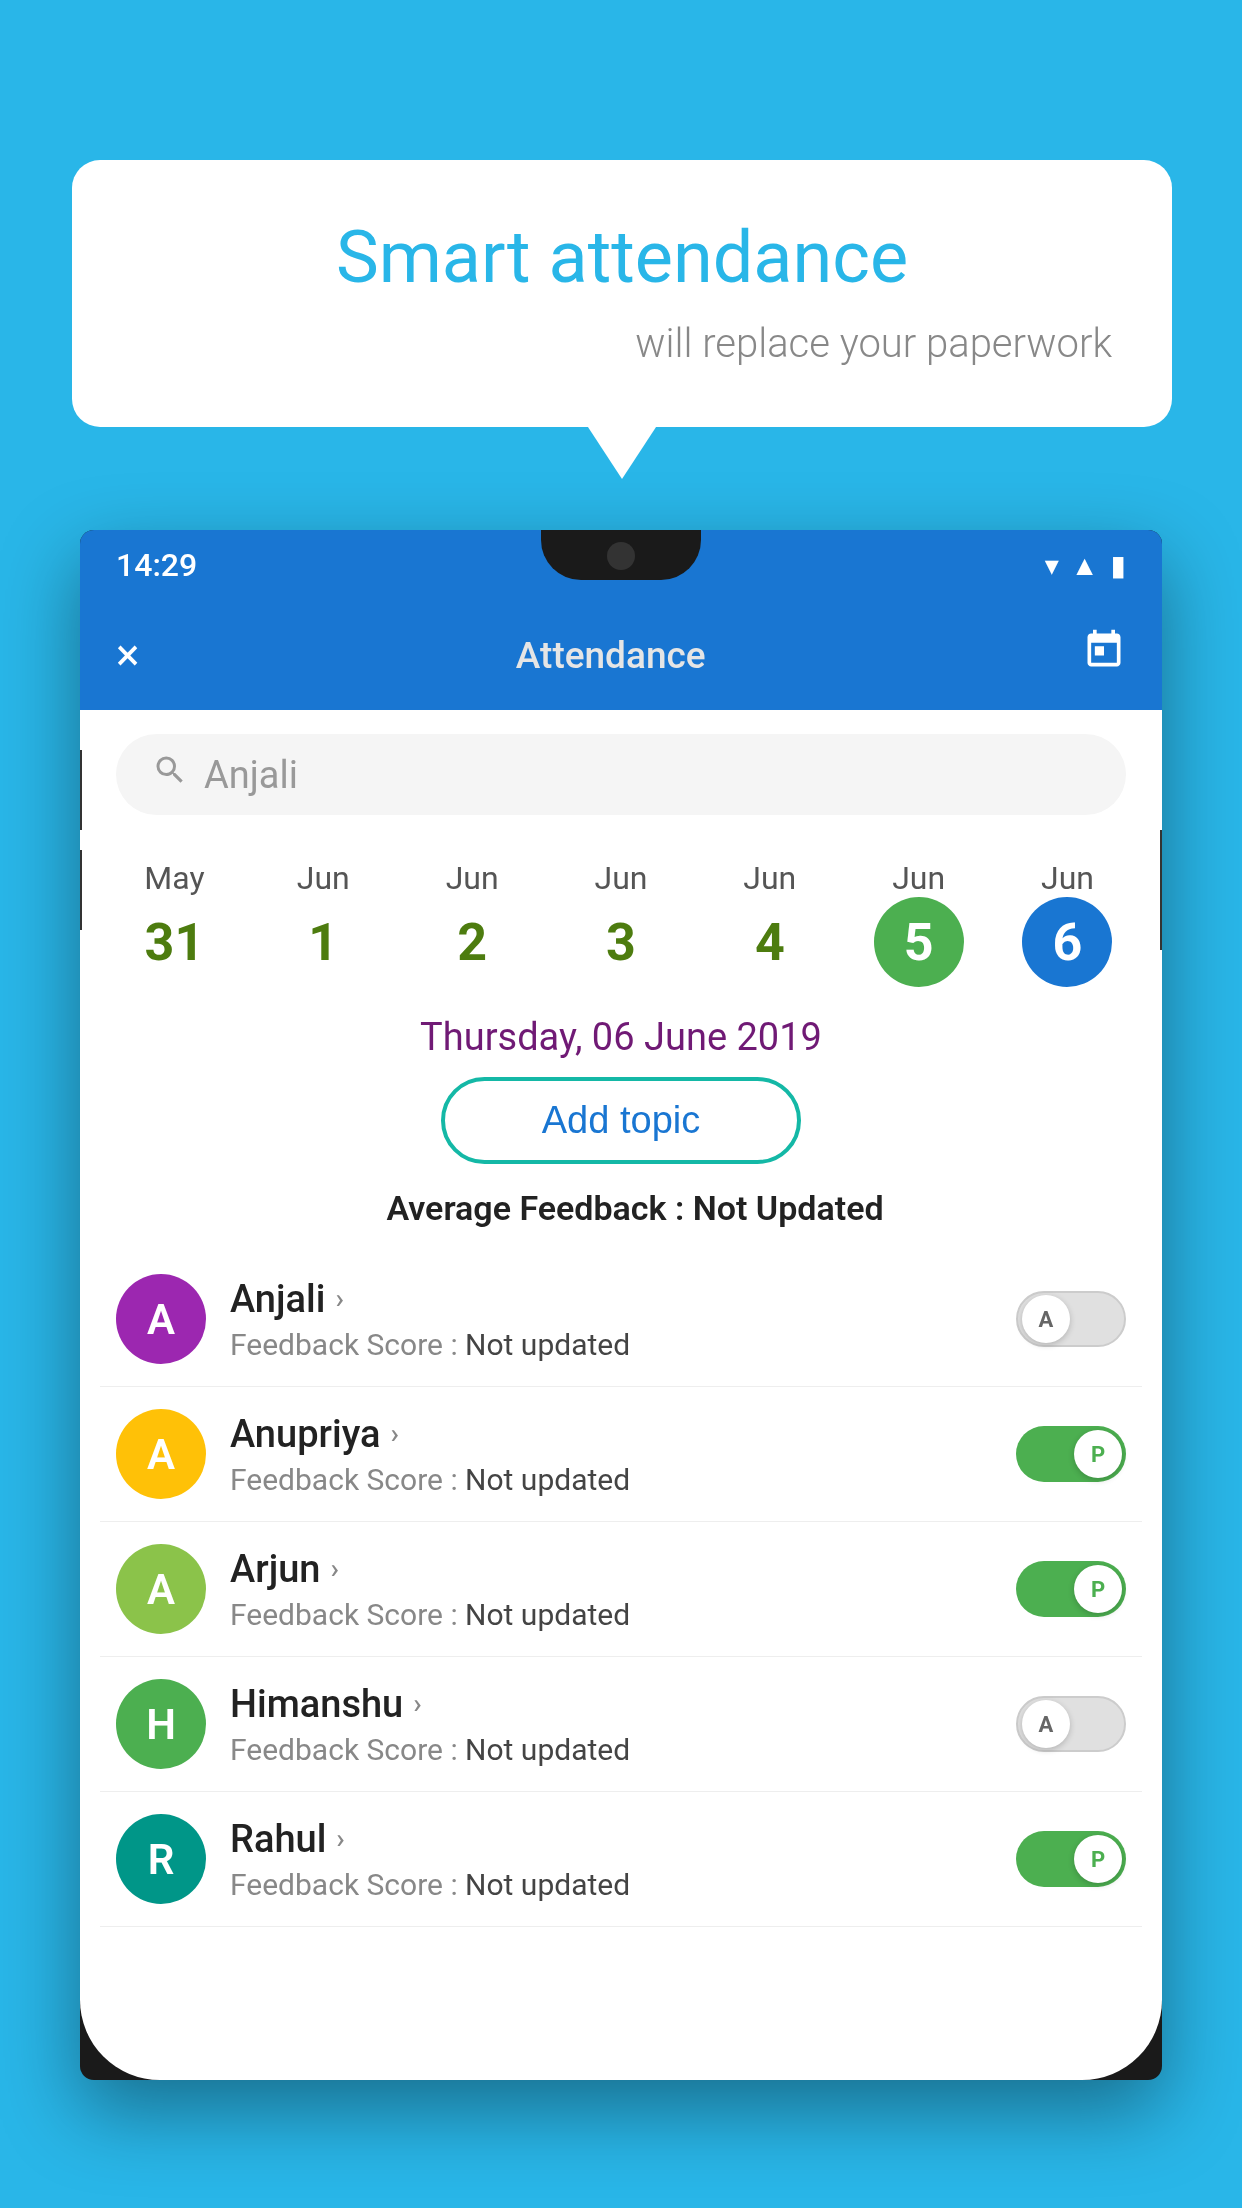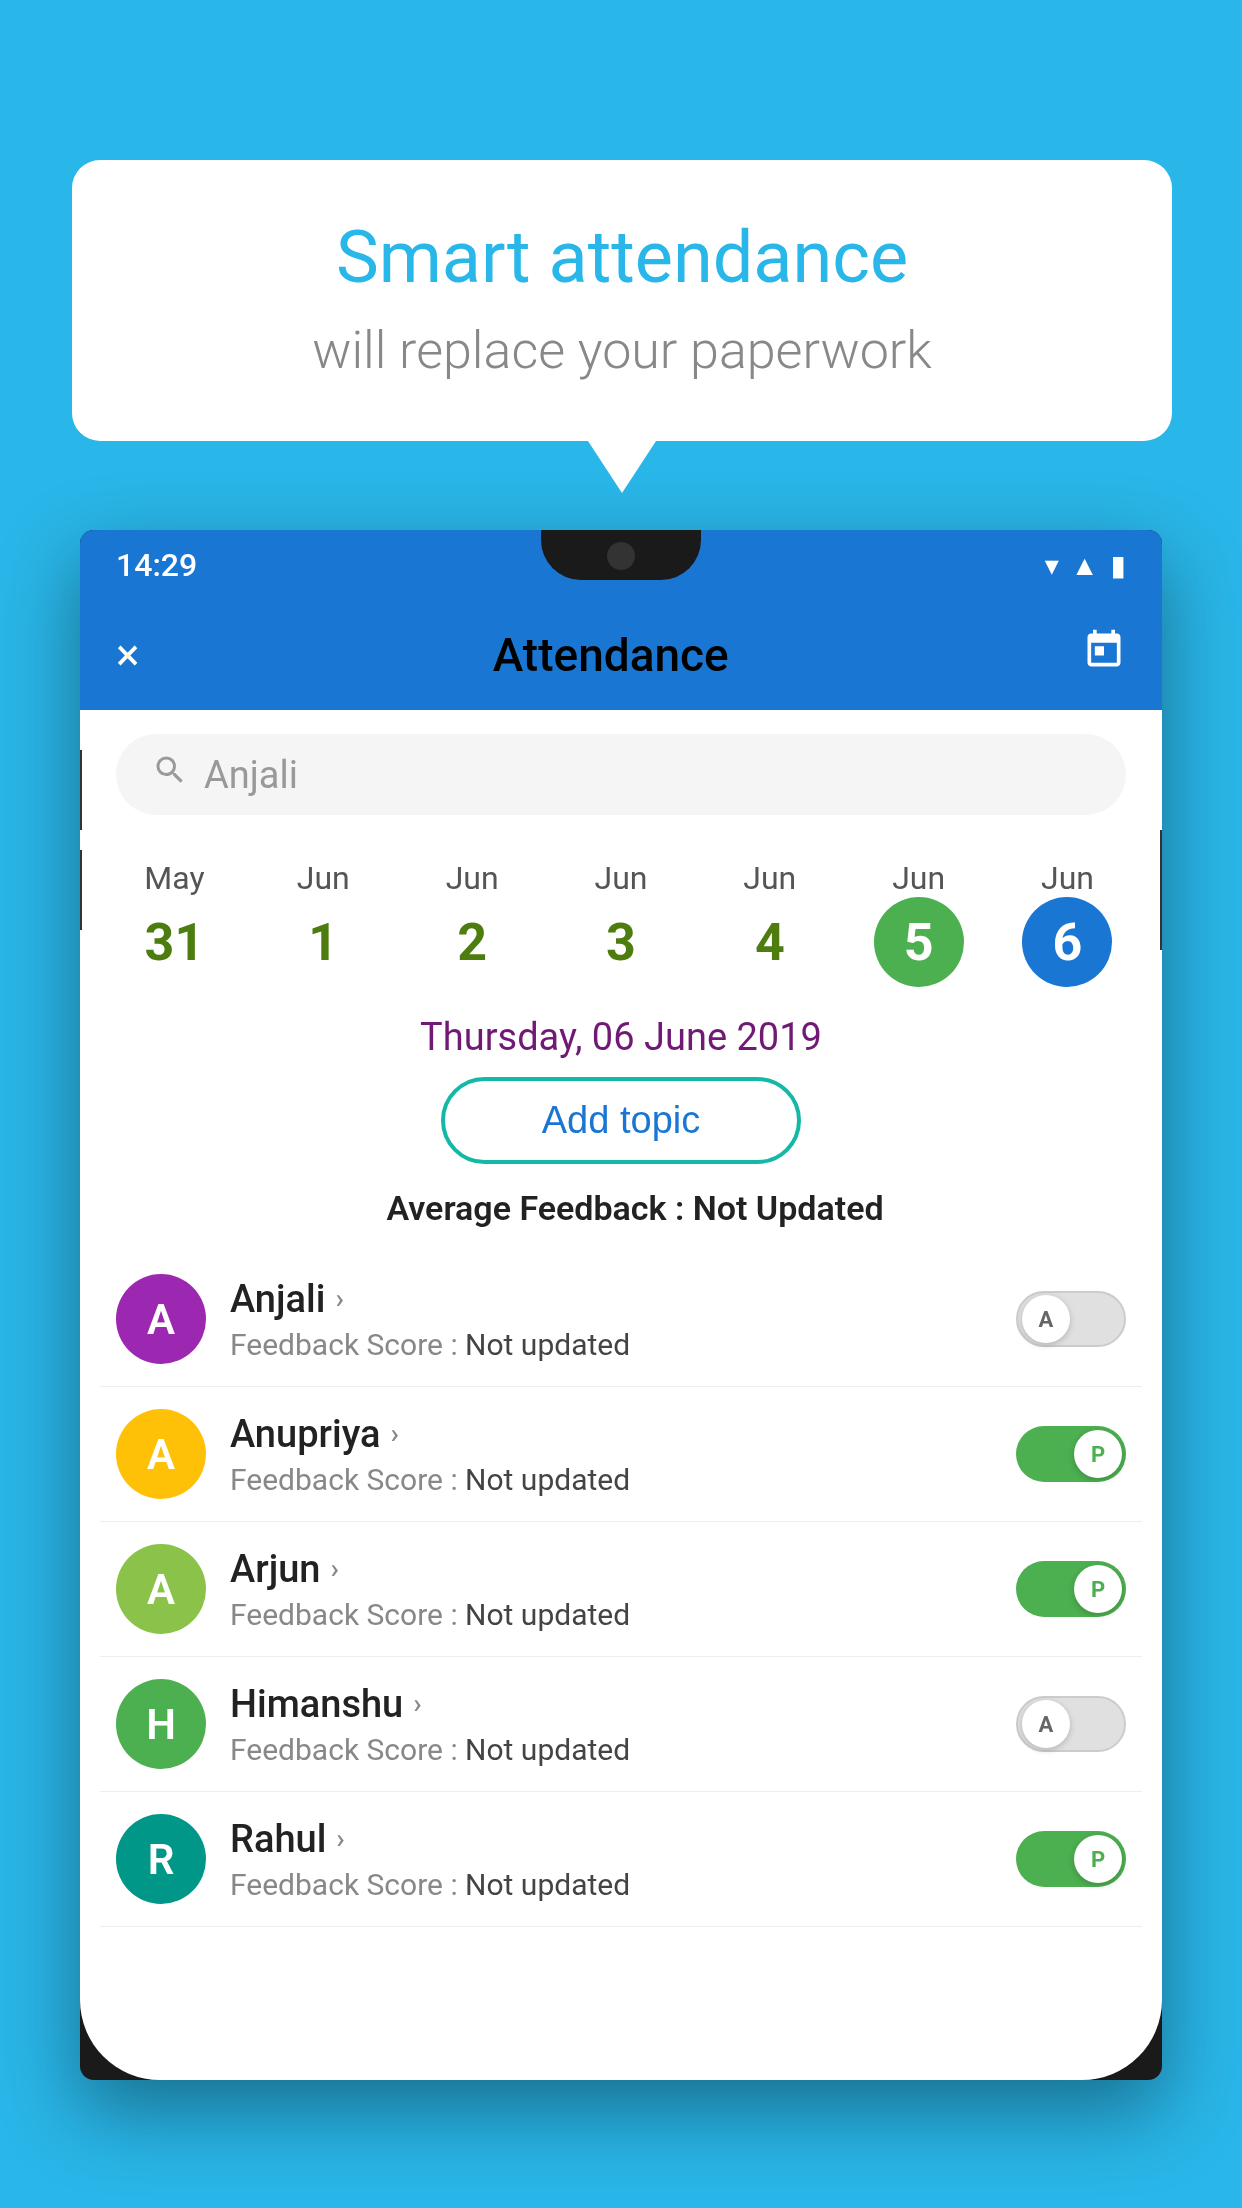--- a/index.html
+++ b/index.html
@@ -43,23 +43,24 @@
     }
 
     .bubble-title {
       font-size: 72px;
       color: #29b6e8;
       font-weight: 400;
       margin-bottom: 20px;
     }
 
     .bubble-subtitle {
-      font-size: 52px;
+      font-size: 40px;
       color: #888;
       font-weight: 300;
+      text-align: right;
     }
 
     
     .phone-container {
       position: absolute;
       top: 530px;
       left: 80px;
       right: 80px;
       bottom: 0;
     }
@@ -128,22 +129,22 @@
     .app-bar {
       background: #1976d2;
       height: 110px;
       display: flex;
       align-items: center;
       padding: 0 36px;
       gap: 30px;
     }
 
     .app-bar-title {
-      color: #000000;
-      font-size: 46px;
+      color: #e5e5e5;
+      font-size: 37px;
       font-weight: 500;
       flex: 1;
       text-align: center;
     }
 
     .app-bar-icon {
       color: white;
       font-size: 44px;
       cursor: pointer;
     }

